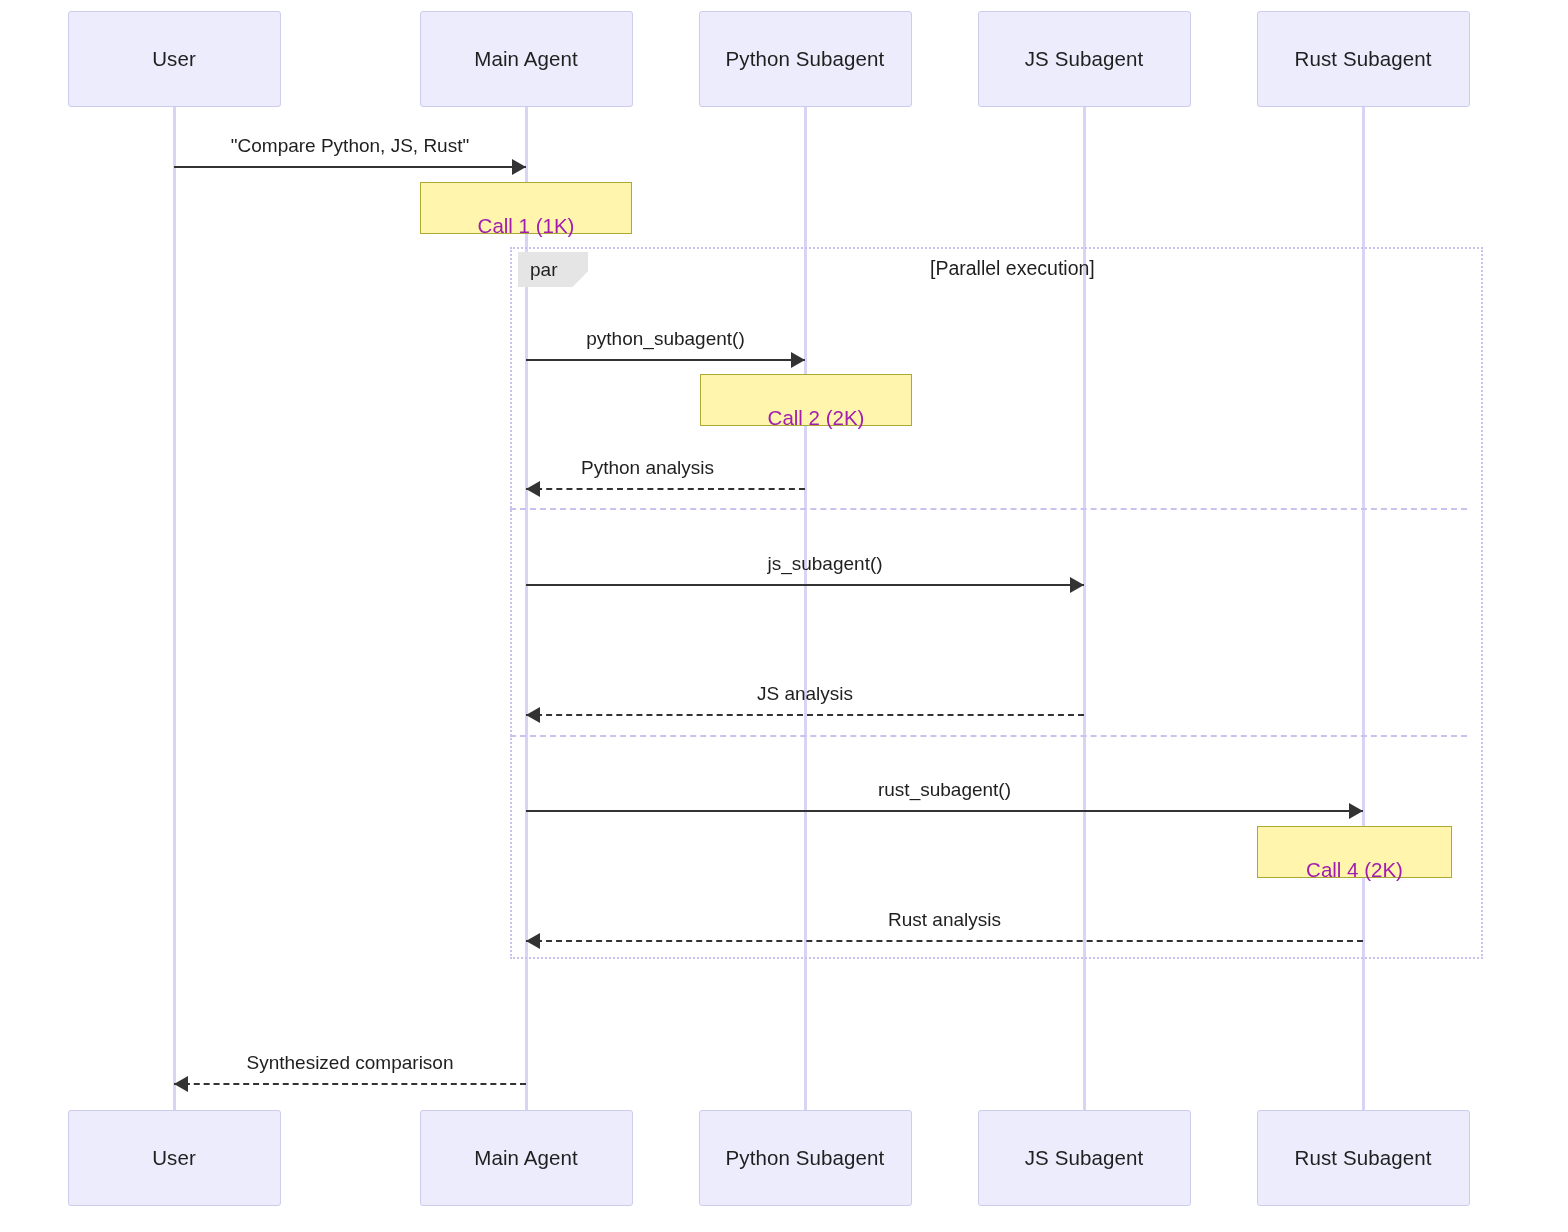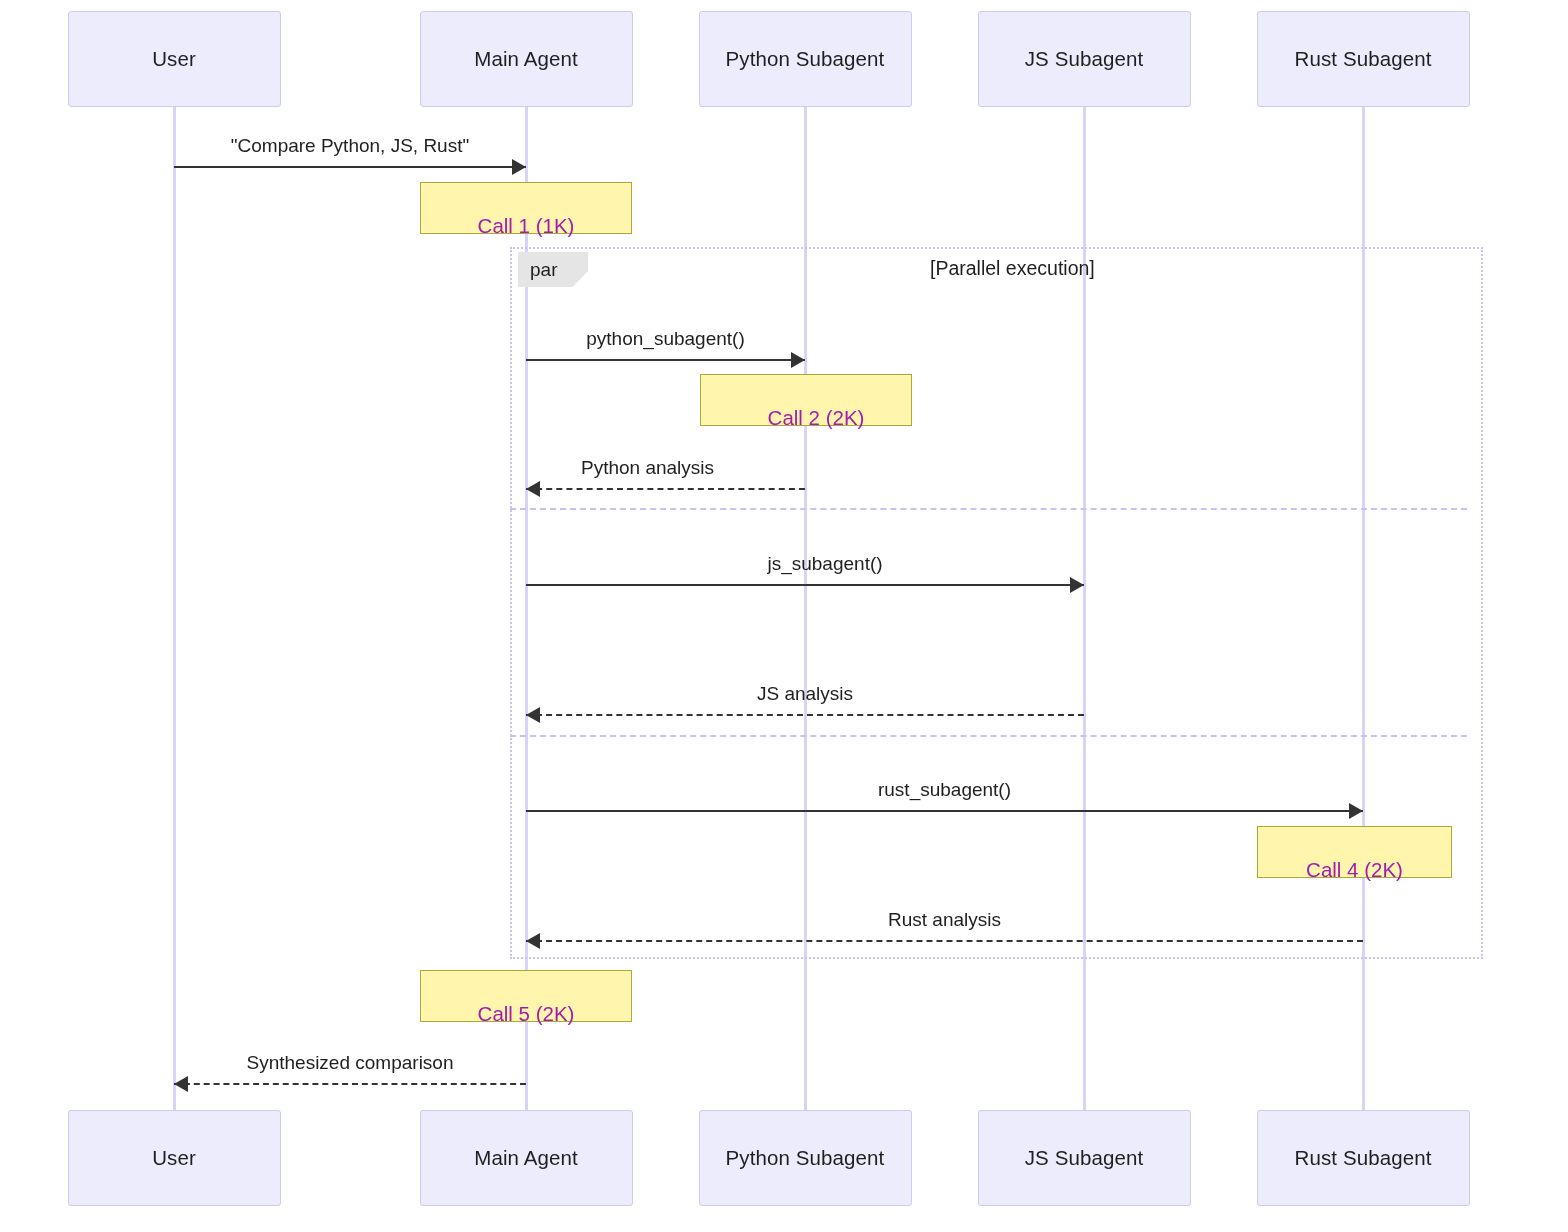--- a/index.html
+++ b/index.html
@@ -201,16 +201,13 @@
     <div class="msg-label" style="left: 174px; top: 1052px; width: 352px;">Synthesized comparison</div>
     <div class="note" style="left: 420px; top: 182px; width: 212px; height: 52px;">
       <span class="note-label">Call 1 (1K)</span>
     </div>
     <div class="note" style="left: 700px; top: 374px; width: 212px; height: 52px; padding-left: 20px;">
       <span class="note-label">Call 2 (2K)</span>
     </div>
     <div class="note" style="left: 1257px; top: 826px; width: 195px; height: 52px;">
       <span class="note-label">Call 4 (2K)</span>
     </div>
-    <div class="note" style="left: 420px; top: 970px; width: 212px; height: 52px;">
-      <span class="note-label">Call 5 (2K)</span>
-    </div>
   </div>
 
 </body></html>

